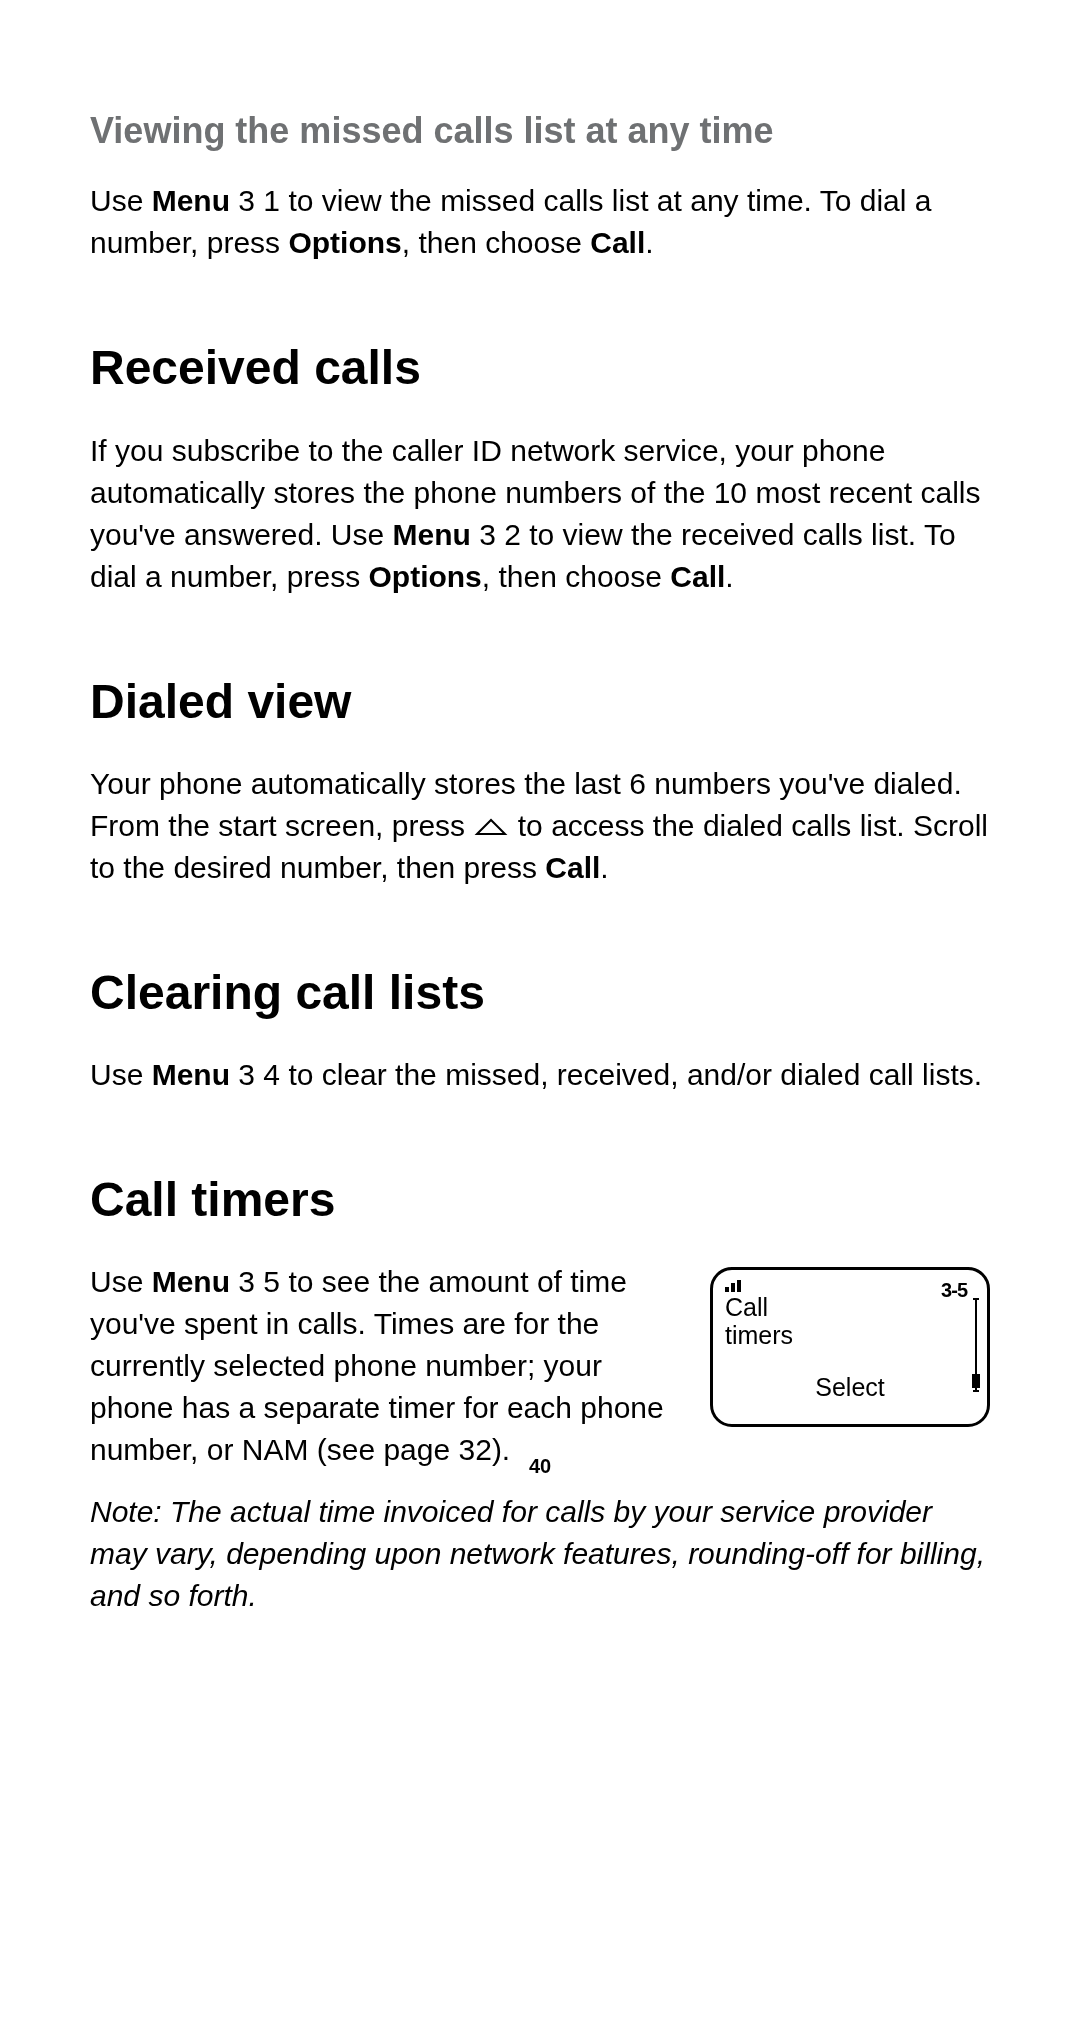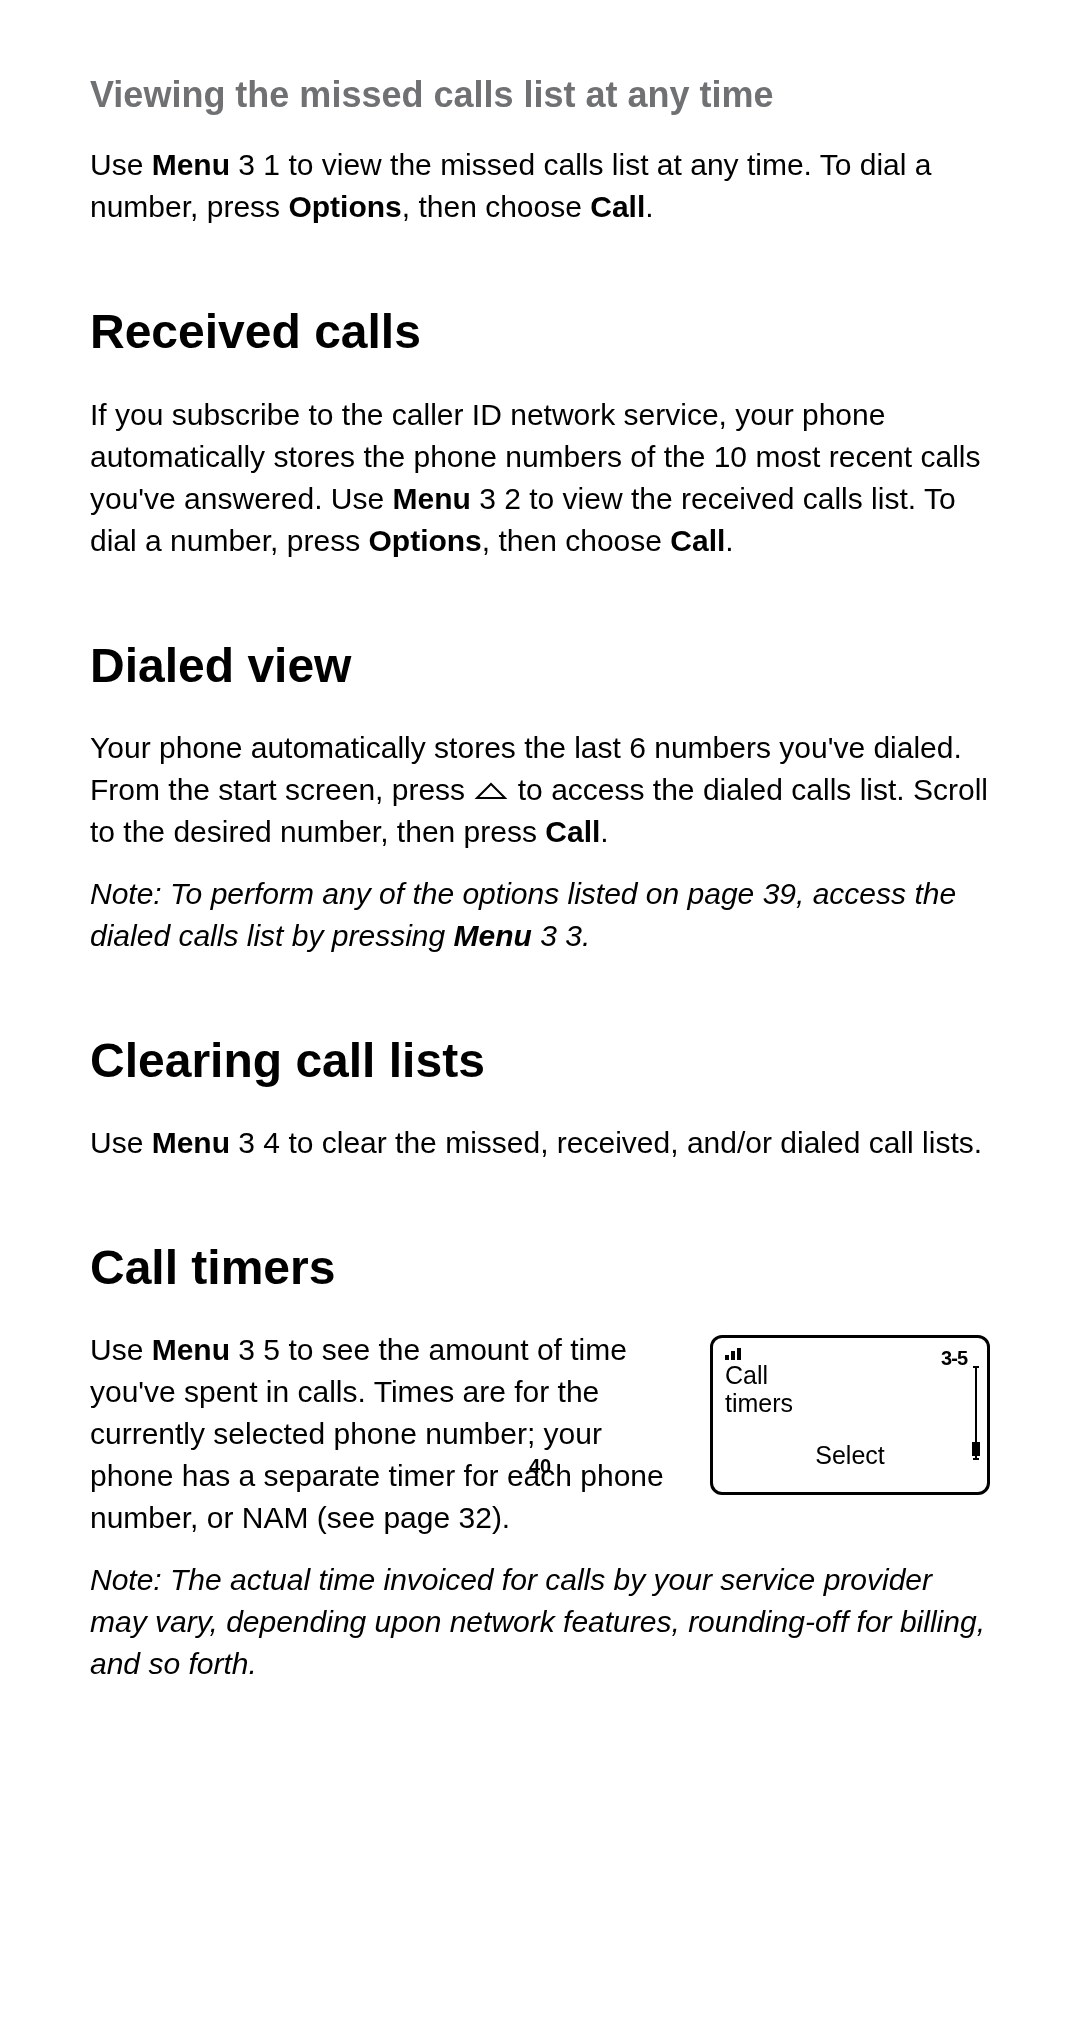--- a/index.html
+++ b/index.html
@@ -8,21 +8,21 @@
     background: #fff;
     width: 1080px;
     height: 2039px;
     font-family: "Helvetica Neue", Helvetica, Arial, sans-serif;
     color: #000;
     font-size: 30px;
     line-height: 1.4;
   }
   .page {
     position: relative;
-    padding: 70px 90px 0 90px;
+    padding: 106px 90px 0 90px;
     box-sizing: border-box;
     height: 1535px;
   }
   .sub-heading {
     font-weight: bold;
     color: #6f7173;
     font-size: 36px;
     margin: 0 0 24px 0;
   }
   .section-heading {
@@ -49,21 +49,21 @@
     height: 24px;
   }
   .triangle-icon svg {
     display: block;
   }
   .float-screen {
     float: right;
     width: 280px;
     height: 160px;
     border: 3px solid #000;
-    border-radius: 12px;
+    border-radius: 22px;
     margin: 6px 0 0 24px;
     position: relative;
     box-sizing: border-box;
     font-family: "Helvetica Neue", Helvetica, Arial, sans-serif;
   }
   .float-screen .bars {
     position: absolute;
     top: 8px;
     left: 12px;
     width: 22px;
@@ -154,23 +154,20 @@
   <p class="body">
     <span>If you subscribe to the caller ID network service, your phone automatically stores the phone numbers of the 10 most recent calls you've answered. Use </span><span class="bold">Menu</span><span> 3 2 to view the received calls list. To dial a number, press </span><span class="bold">Options</span><span>, then choose </span><span class="bold">Call</span><span>.</span>
   </p>
 
   <div class="section-heading">Dialed view</div>
   <p class="body">
     <span>Your phone automatically stores the last 6 numbers you've dialed. From the start screen, press </span><span class="triangle-icon"><svg viewBox="0 0 36 24" width="36" height="24">
           <path d="M4 18 L18 4 L32 18 Z" fill="none" stroke="#000" stroke-width="2"></path>
           <line x1="10" y1="18" x2="26" y2="18" stroke="#000" stroke-width="2"></line>
         </svg></span><span> to access the dialed calls list. Scroll to the desired number, then press </span><span class="bold">Call</span><span>.</span>
-  </p>
-  <p class="note">
-    <span>Note:  To perform any of the options listed on page 39, access the dialed calls list by pressing </span><span class="menu-ref">Menu</span><span> 3 3.</span>
   </p>
 
   <div class="section-heading">Clearing call lists</div>
   <p class="body">
     <span>Use </span><span class="bold">Menu</span><span> 3 4 to clear the missed, received, and/or dialed call lists.</span>
   </p>
 
   <div class="section-heading">Call timers</div>
 
   <div class="timers-row">

